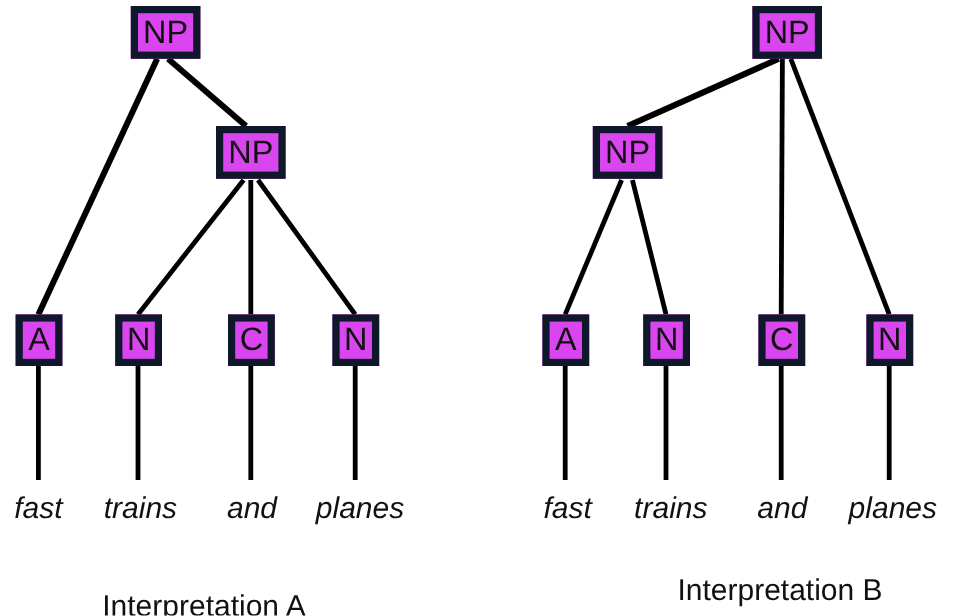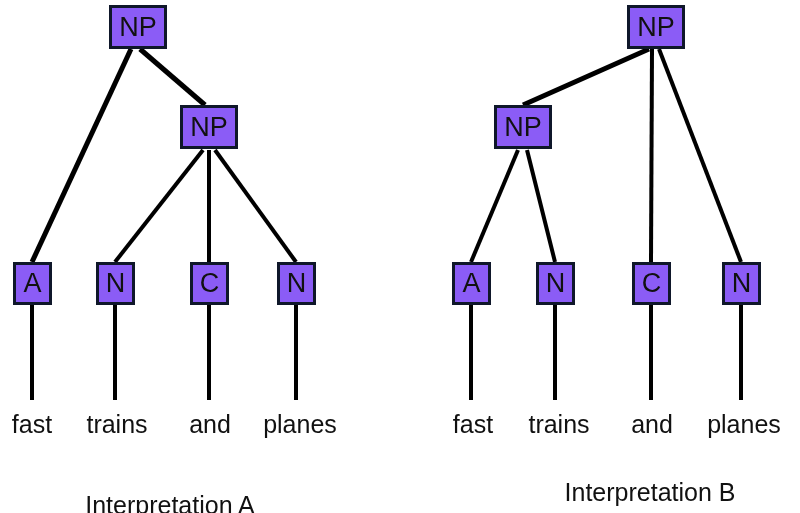--- a/index.html
+++ b/index.html
@@ -26,42 +26,43 @@
     position: absolute;
     left: 0;
     top: 0;
     width: 800px;
     height: 513px;
     pointer-events: none;
   }
   .node-box {
     position: absolute;
     box-sizing: border-box;
-    border: 3px solid #0f172a;
-    background: #8b5cf6;
+    border: 6px solid #0f172a;
+    background: #d946ef;
     display: flex;
     align-items: center;
     justify-content: center;
     font-family: "Liberation Sans", sans-serif;
     line-height: 1;
     color: #111111;
   }
   .node-box.np {
     width: 58px;
     height: 44px;
     font-size: 27px;
   }
   .node-box.leaf {
     width: 39px;
     height: 43px;
     font-size: 27px;
   }
   .word-label {
     position: absolute;
     font-family: "Liberation Sans", sans-serif;
+    font-style: italic;
     font-size: 25px;
     line-height: 1;
     white-space: nowrap;
     color: #111111;
   }
   .caption {
     position: absolute;
     font-family: "Liberation Sans", sans-serif;
     font-size: 25px;
     line-height: 1;

